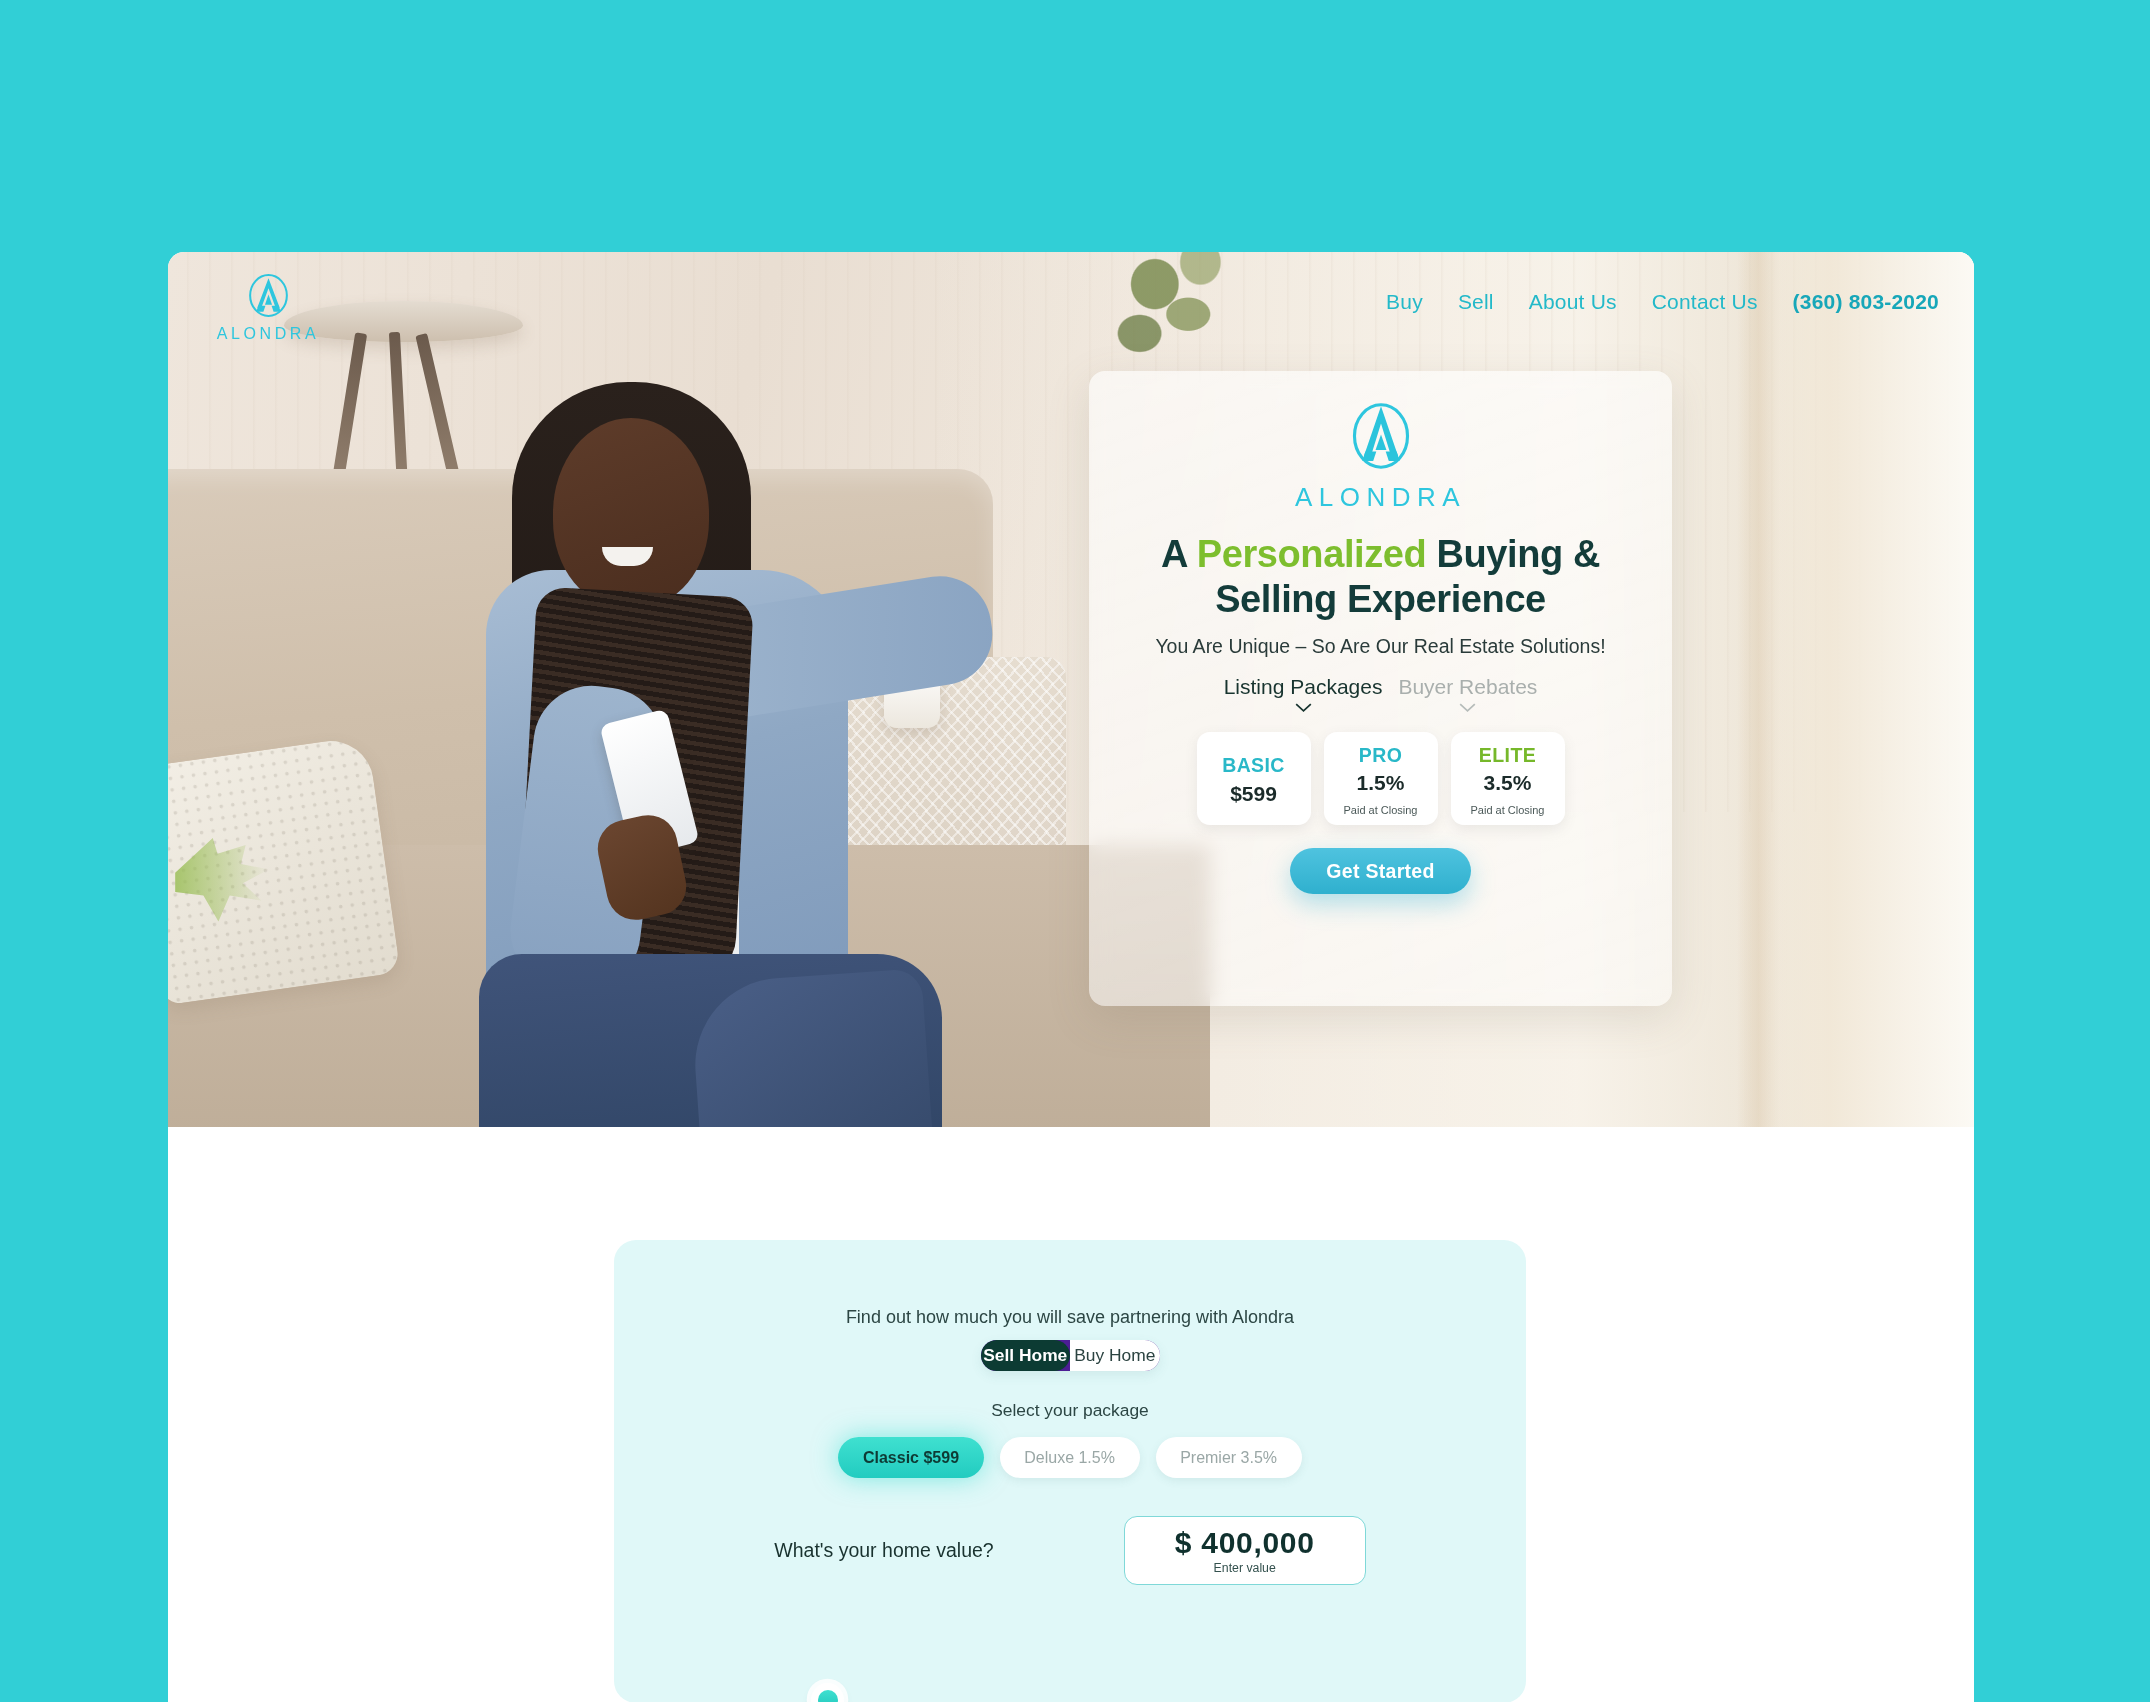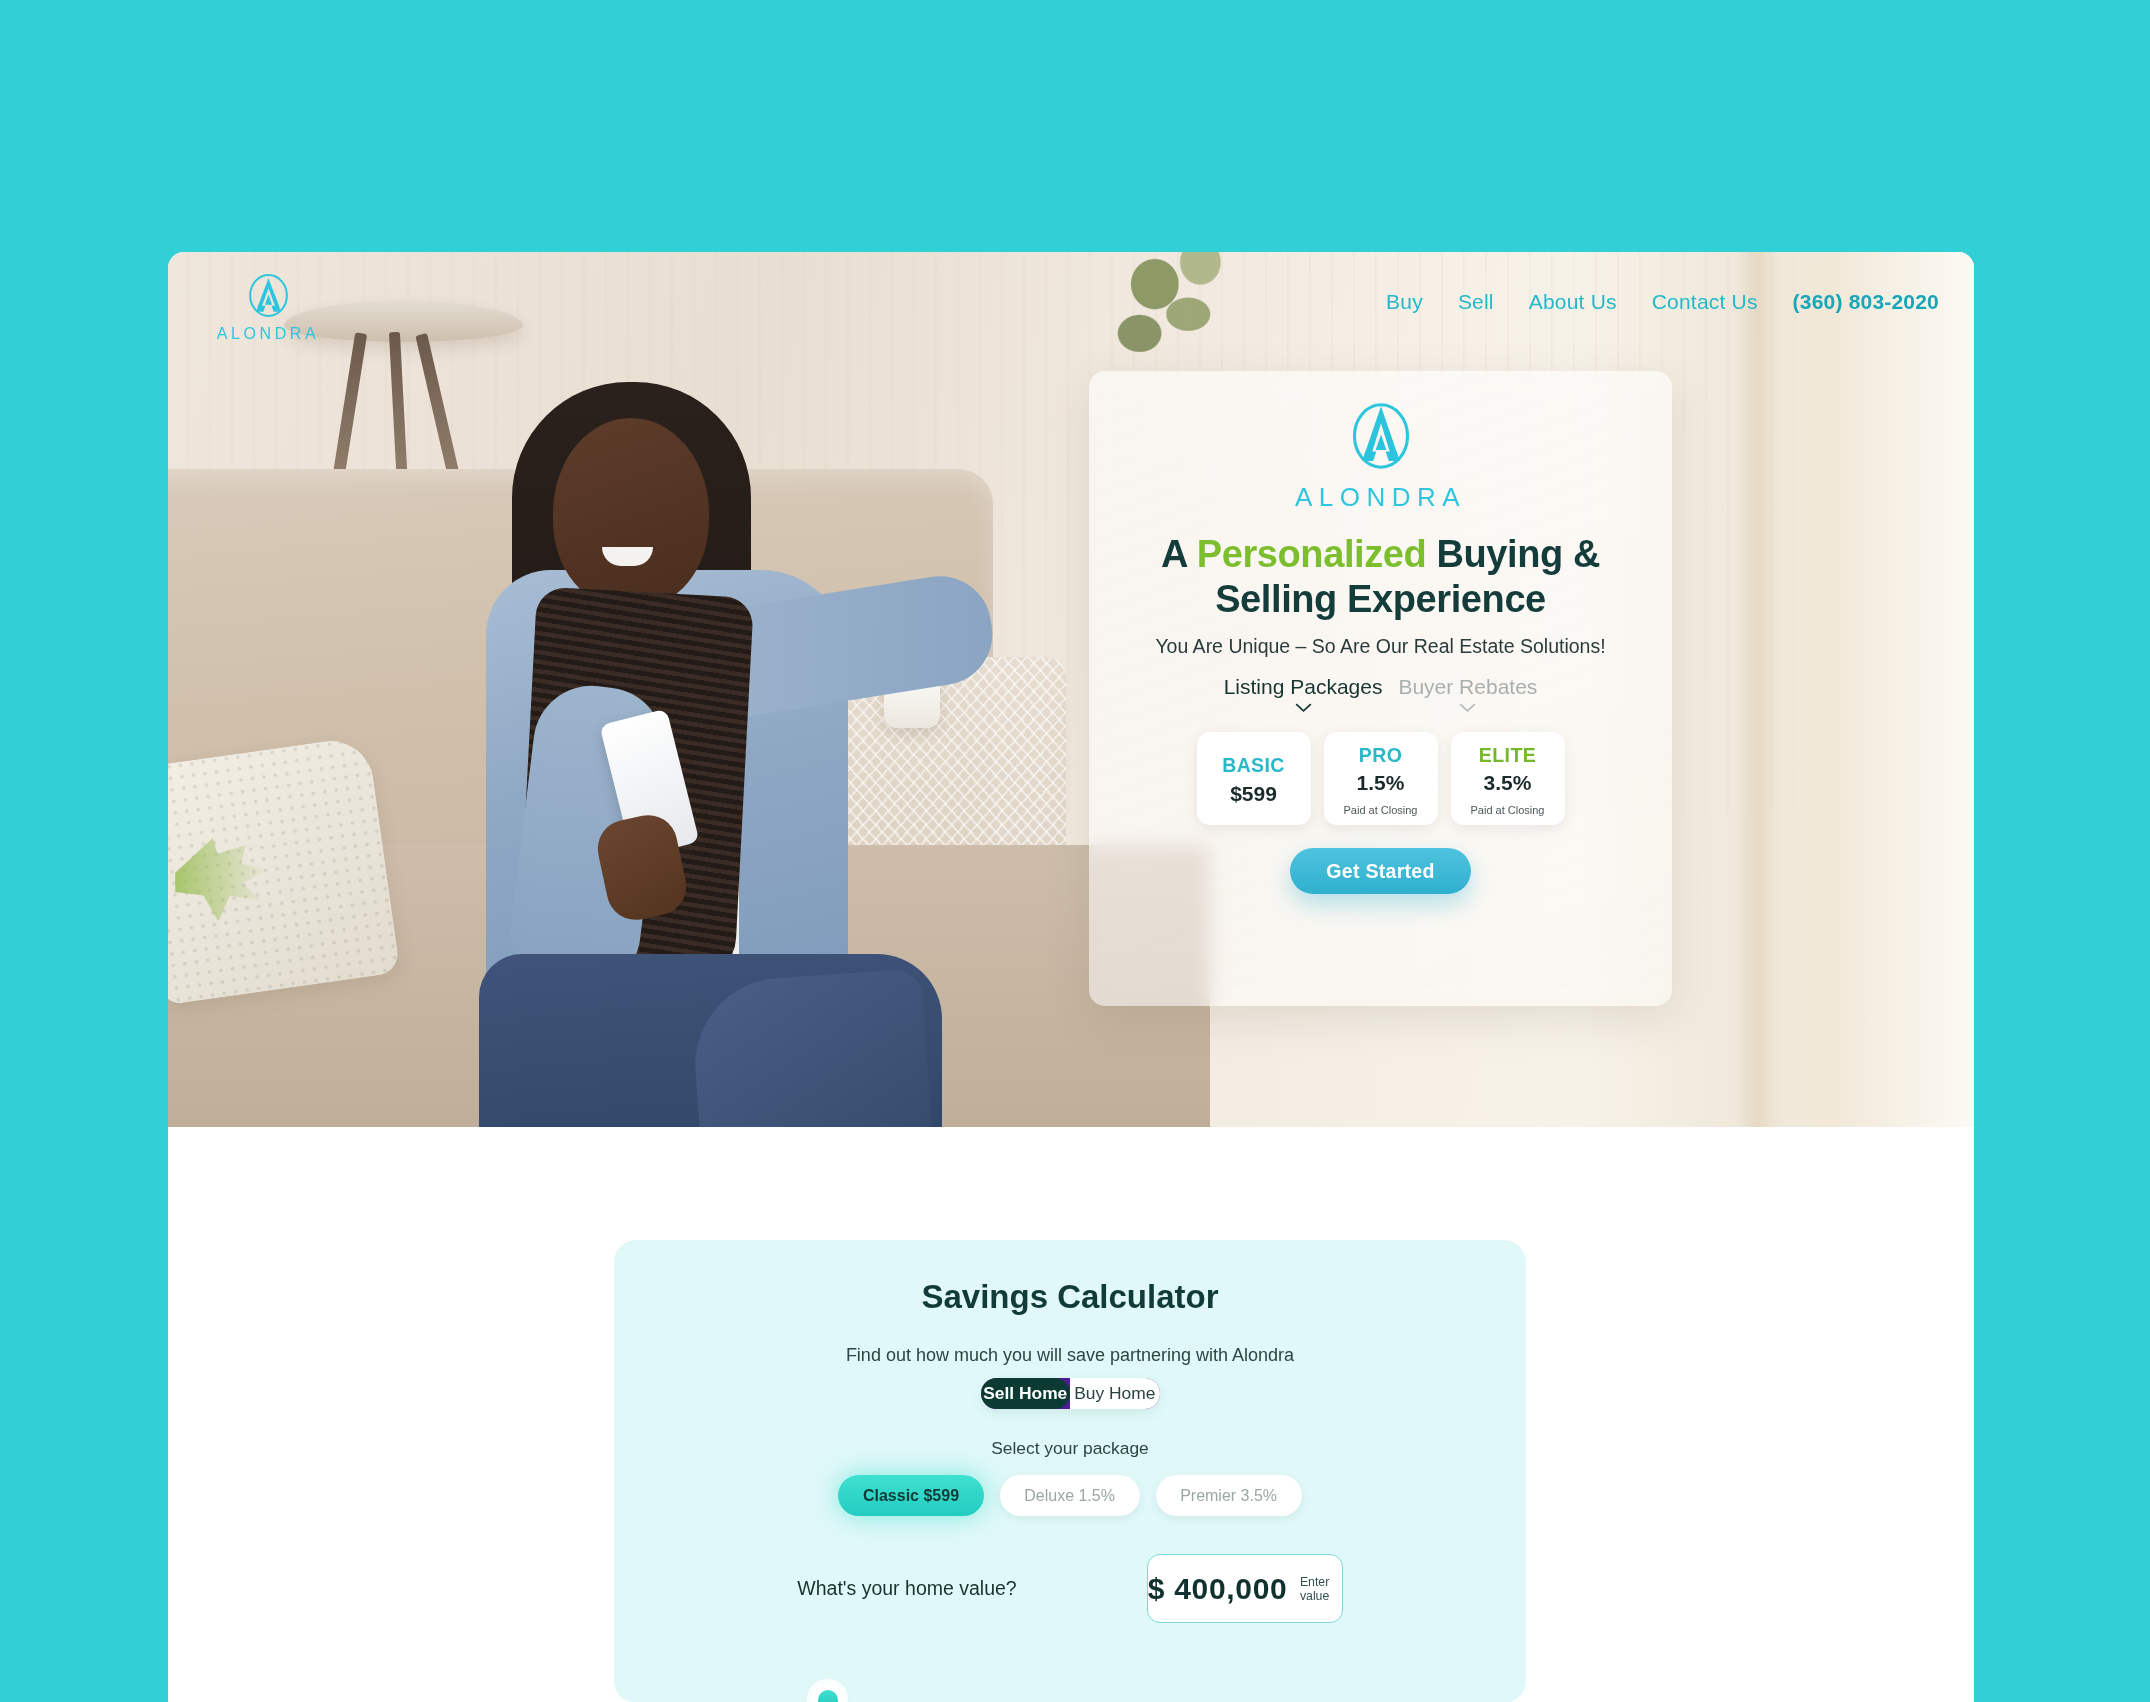--- a/index.html
+++ b/index.html
@@ -313,23 +313,23 @@
     background: linear-gradient(180deg,#3FE0D0,#22CCC0); color: #0E3B35;
     font-weight: 700; box-shadow: 0 0 26px rgba(45,220,205,0.55);
   }
 
   .value-row {
     margin-top: 38px; display: flex; align-items: center;
     justify-content: center; gap: 130px;
   }
   .value-q { font-size: 19.5px; color: #19322F; }
   .value-box {
-    width: 196px; height: 69px; background: #ffffff; border-radius: 13px;
+    width: 242px; height: 69px; background: #ffffff; border-radius: 13px;
     border: 1.4px solid #7FD8D8; cursor: text;
-    display: flex; flex-direction: row; align-items: center; justify-content: center;
+    display: flex; flex-direction: column; align-items: center; justify-content: center;
   }
   .value-amount { font-size: 30px; font-weight: 700; color: #10312E; letter-spacing: 0.7px; }
   .value-hint { margin-top: 1.4px; font-size: 12.3px; color: #34514E; }
 
   .bottom-knob {
     position: absolute; left: 197px; top: 443px; width: 33px; height: 33px;
     border-radius: 50%; background: #ffffff;
     box-shadow: 0 0 0 4.3px rgba(255,255,255,0.85), 0 4.3px 10px rgba(40,120,120,.18);
   }
   .bottom-knob::after {
@@ -443,21 +443,20 @@
           <div class="pkg-note">Paid at Closing</div>
         </div>
       </div>
 
       <button id="get-started">Get Started</button>
     </div>
   </section>
 
   <section id="calc-section">
     <div id="calc-card">
-      <h2 class="calc-title">Savings Calculator</h2>
       <p class="calc-sub">Find out how much you will save partnering with Alondra</p>
 
       <div class="seg">
         <div class="seg-btn active">Sell Home</div>
         <div class="seg-btn">Buy Home</div>
       </div>
 
       <p class="pkg-select-label">Select your package</p>
 
       <div class="pill-row">

